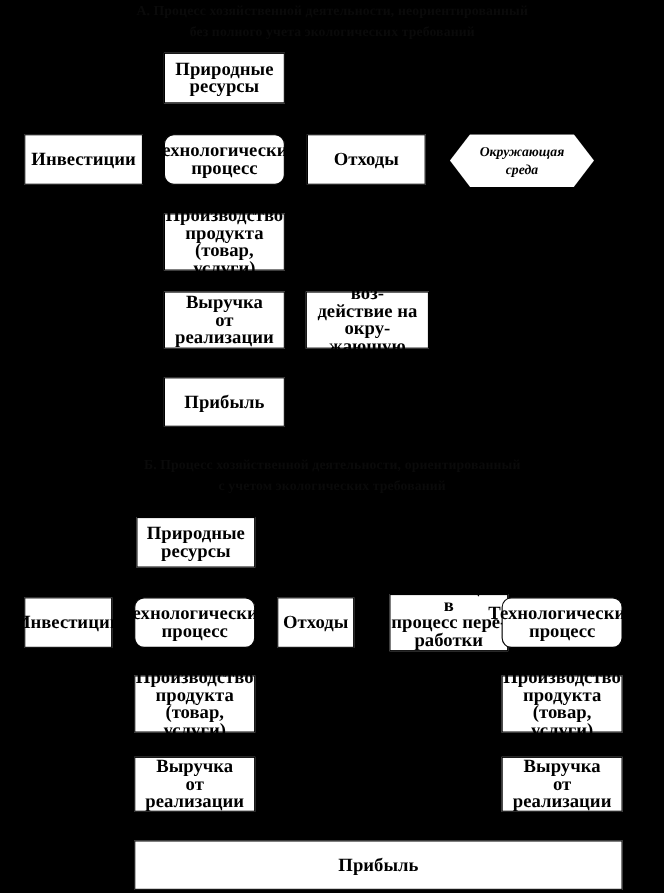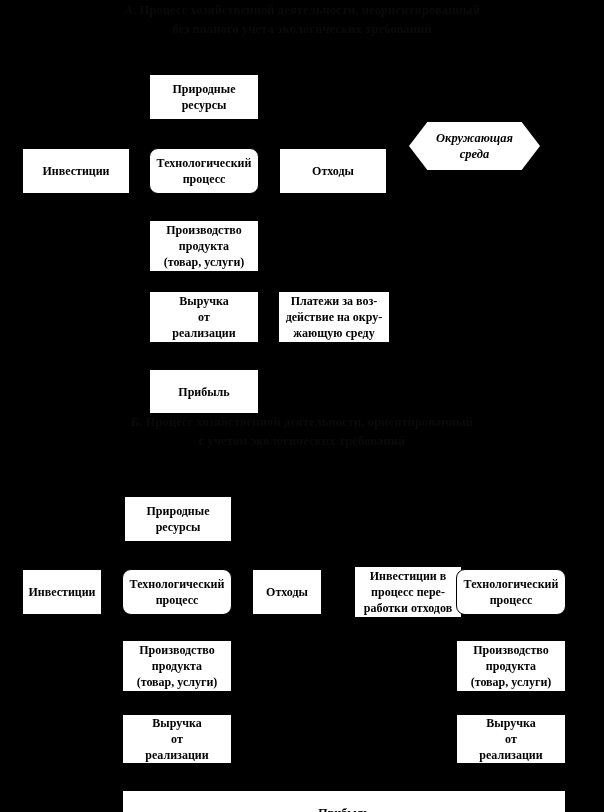--- a/index.html
+++ b/index.html
@@ -53,25 +53,24 @@
     position: absolute;
     background: #ffffff;
     color: #000000;
     border: 1px solid #000000;
     box-sizing: border-box;
     display: flex;
     align-items: center;
     justify-content: center;
     text-align: center;
     font-weight: bold;
-    font-size: 12px;
+    font-size: 17px;
     line-height: 16px;
     white-space: pre-line;
     font-family: "Liberation Serif", "DejaVu Serif", serif;
-    margin-top: 26px;
   }
   .node.rounded {
     border-radius: 9px;
   }
 
   
   .hexnode {
     position: absolute;
     background: #ffffff;
     color: #000000;

